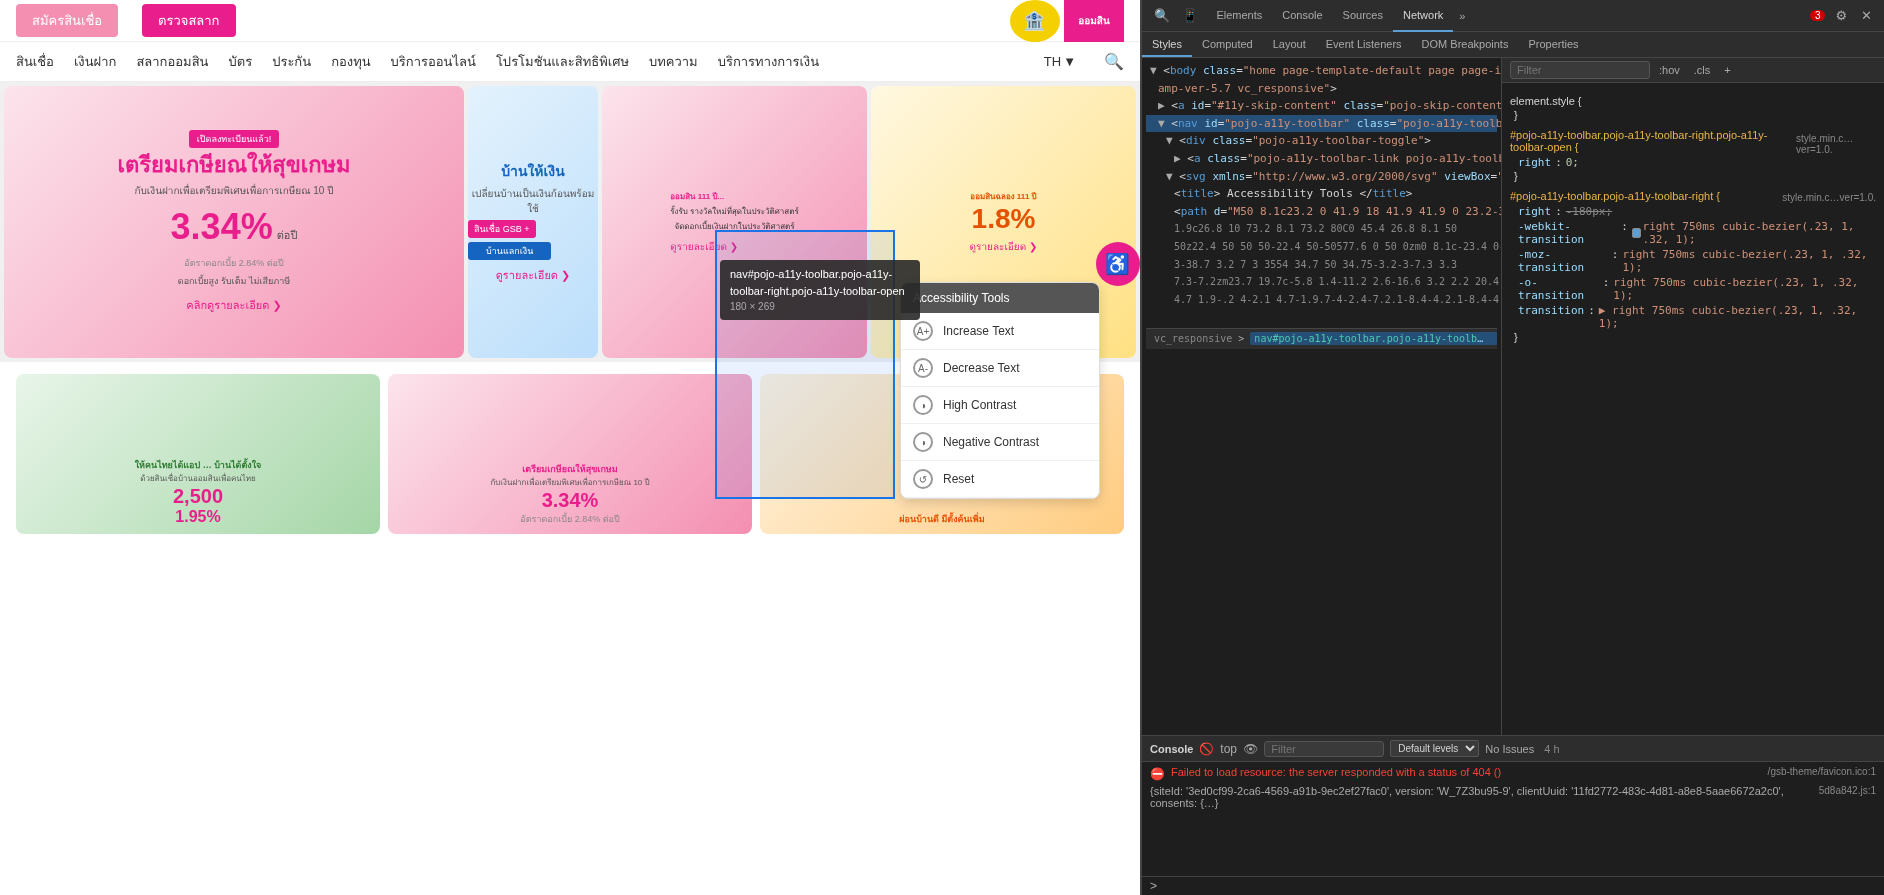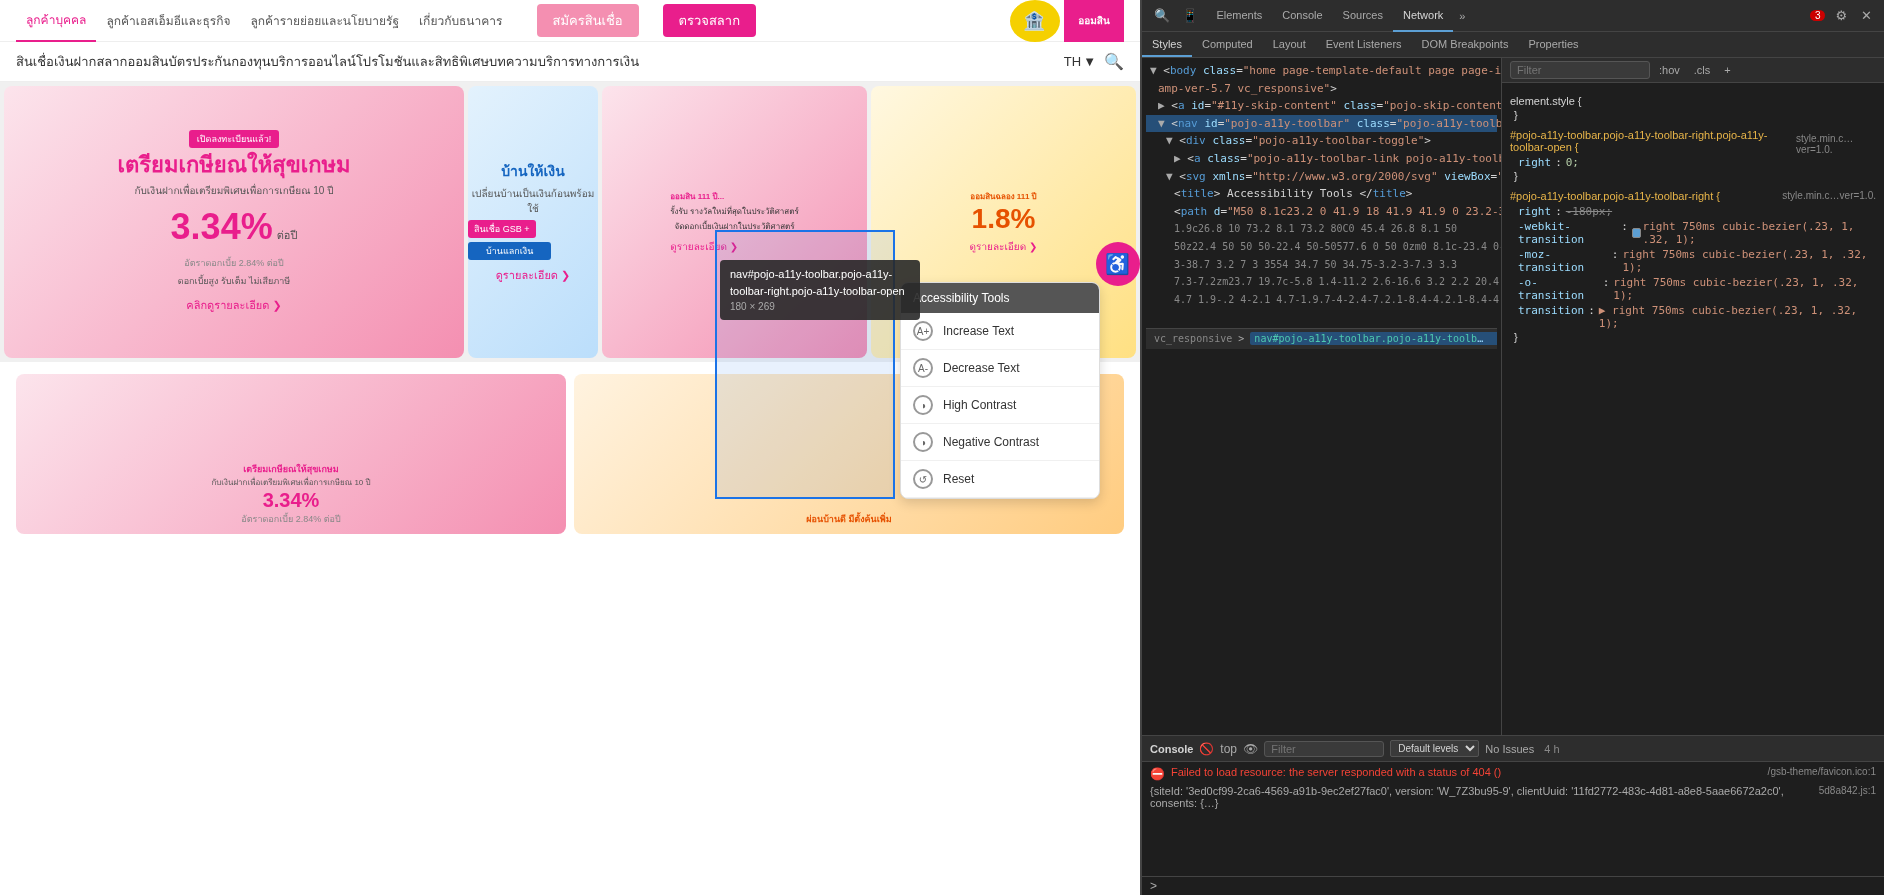--- a/index.html
+++ b/index.html
@@ -11,21 +11,21 @@
     
     .browser-pane { flex: 0 0 1140px; display: flex; flex-direction: column; background: #fff; overflow: hidden; position: relative; }
 
     
     .site-nav-top { background: #fff; display: flex; align-items: center; height: 42px; padding: 0 16px; gap: 24px; border-bottom: 1px solid #eee; }
     .nav-cta { background: #f48fb1; color: #fff; padding: 6px 16px; border-radius: 4px; font-size: 13px; cursor: pointer; border: none; }
     .nav-cta.pink { background: #e91e8c; }
     .nav-logo { margin-left: auto; display: flex; align-items: center; }
     .logo-box { width: 60px; height: 42px; background: #e91e8c; display: flex; align-items: center; justify-content: center; color: #fff; font-size: 10px; font-weight: bold; }
 
-    .site-nav-sub { background: #fff; display: flex; align-items: center; height: 40px; padding: 0 16px; border-bottom: 1px solid #eee; }
+    .site-nav-sub { background: #fff; display: flex; align-items: center; height: 40px; padding: 0 16px; gap: 20px; border-bottom: 1px solid #eee; }
     .sub-link { font-size: 13px; color: #333; cursor: pointer; white-space: nowrap; }
     .lang-btn { display: flex; align-items: center; gap: 2px; font-size: 13px; color: #333; cursor: pointer; margin-left: auto; }
     .search-icon-btn { font-size: 16px; color: #333; cursor: pointer; margin-left: 8px; }
 
     
     .browser-content { flex: 1; overflow: hidden; display: flex; flex-direction: column; position: relative; }
 
     
     .hero-section { display: flex; gap: 4px; padding: 4px; background: #f0f0f0; height: 280px; }
     .hero-main { flex: 0 0 460px; background: linear-gradient(135deg, #fce4ec, #f48fb1); border-radius: 8px; overflow: hidden; position: relative; display: flex; align-items: center; justify-content: center; }
@@ -198,34 +198,20 @@
     }
   </style>
 </head>
 <body>
 
 <div class="main-area">
 
   <div class="browser-pane">
 
     <div class="site-nav-top">
-      <div class="nav-left-tabs">
-        <div class="nav-top-link active">
-            <span>ลูกค้าบุคคล</span>
-          </div>
-        <div class="nav-top-link">
-            <span>ลูกค้าเอสเอ็มอีและธุรกิจ</span>
-          </div>
-        <div class="nav-top-link">
-            <span>ลูกค้ารายย่อยและนโยบายรัฐ</span>
-          </div>
-        <div class="nav-top-link">
-            <span>เกี่ยวกับธนาคาร</span>
-          </div>
-      </div>
       <button class="nav-cta"><span>สมัครสินเชื่อ</span></button>
       <button class="nav-cta pink"><span>ตรวจสลาก</span></button>
       <div class="nav-logo">
         <div style="width:50px;height:42px;background:#f5d000;border-radius:50%;display:flex;align-items:center;justify-content:center;overflow:hidden;margin-right:4px;">
           <span style="font-size:18px;">🏦</span>
         </div>
         <div class="logo-box">
             <span>ออมสิน</span>
           </div>
       </div>
@@ -299,20 +285,28 @@
                 <div style="font-size:28px;font-weight:bold;color:#e65100;">1.8%</div>
                 <div class="see-more-link" style="margin-top:4px;font-size:10px;">ดูรายละเอียด ❯</div>
               </div>
             </div>
           </div>
         </div>
       </div>
 
       <div class="promo-section">
         <div class="promo-cards">
+          <div class="promo-card pc1">
+            <div class="promo-card-content">
+              <div style="font-size:9px;color:#2e7d32;font-weight:bold;">ให้คนไทยได้แอป … บ้านได้ตั้งใจ</div>
+              <div style="font-size:8px;color:#555;">ด้วยสินเชื่อบ้านออมสินเพื่อคนไทย</div>
+              <div style="font-size:20px;font-weight:bold;color:#e91e8c;">2,500</div>
+              <div style="font-size:16px;font-weight:bold;color:#e91e8c;">1.95%</div>
+            </div>
+          </div>
           <div class="promo-card pc2">
             <div class="promo-card-content">
               <div style="font-size:9px;color:#e91e8c;font-weight:bold;">เตรียมเกษียณให้สุขเกษม</div>
               <div style="font-size:8px;color:#555;">กับเงินฝากเพื่อเตรียมพิเศษเพื่อการเกษียณ 10 ปี</div>
               <div style="font-size:20px;font-weight:bold;color:#e91e8c;">3.34%</div>
               <div style="font-size:9px;color:#888;">อัตราดอกเบี้ย 2.84% ต่อปี</div>
             </div>
           </div>
           <div class="promo-card pc3">
             <div class="promo-card-content">
@@ -539,21 +533,21 @@
               </div>
               <div class="style-prop-line">
                 <span class="style-prop">right</span>
                 <span class="style-colon">:</span>
                 <span class="style-val number">0;</span>
               </div>
               <div class="style-brace">}</div>
             </div>
 
             <div class="style-rule">
-              <div style="display:flex;align-items:flex-start;gap:0;">
+              <div style="display:flex;align-items:center;gap:0;">
                 <div class="style-selector">#pojo-a11y-toolbar.pojo-a11y-toolbar-right {</div>
                 <div class="style-source">style.min.c…ver=1.0.</div>
               </div>
               <div class="style-prop-line">
                 <span class="style-prop">right</span>
                 <span class="style-colon">:</span>
                 <span class="style-val strikethrough">-180px;</span>
               </div>
               <div class="style-prop-line">
                 <span class="style-prop">-webkit-transition</span>

